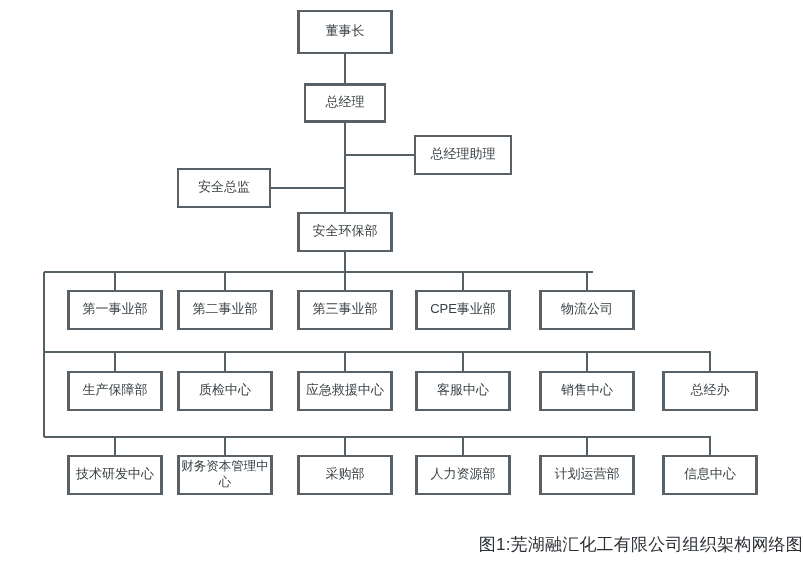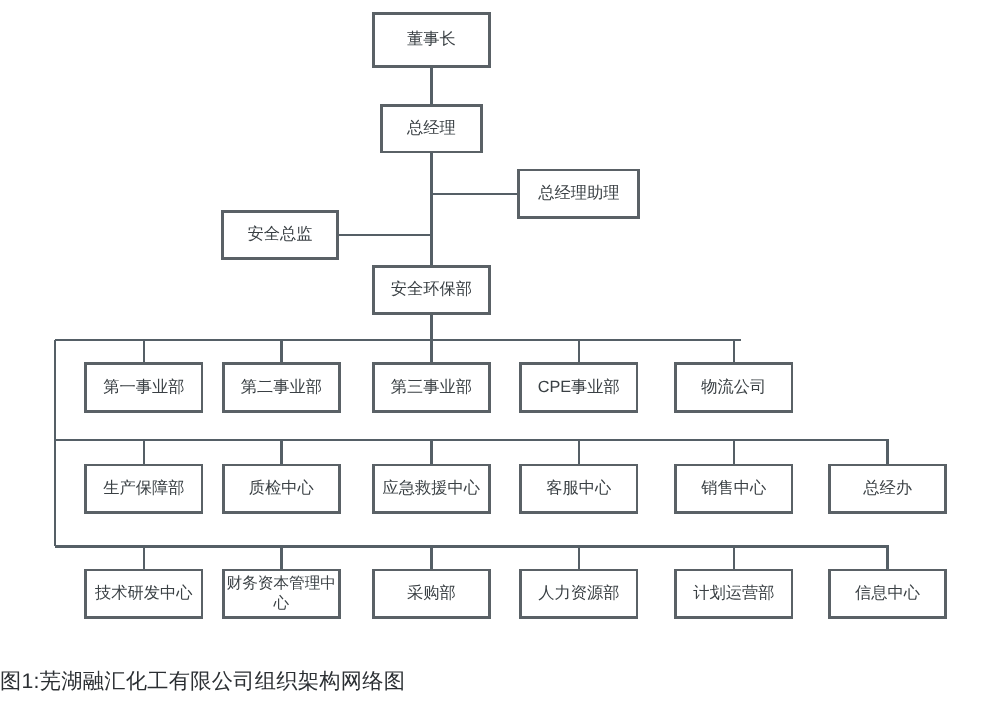--- a/index.html
+++ b/index.html
@@ -48,21 +48,21 @@
     pointer-events: none;
   }
   .node-label.two-line {
     font-size: 12.5px;
   }
   .caption {
     position: absolute;
     left: 0;
     top: 533px;
     width: 803px;
-    text-align: left;
+    text-align: right;
     font-family: "Liberation Sans", "DejaVu Sans", sans-serif;
     font-size: 17px;
     color: #2b2f33;
     letter-spacing: 0.2px;
   }
 </style>
 </head>
 <body>
 
 <div id="chart-area">

